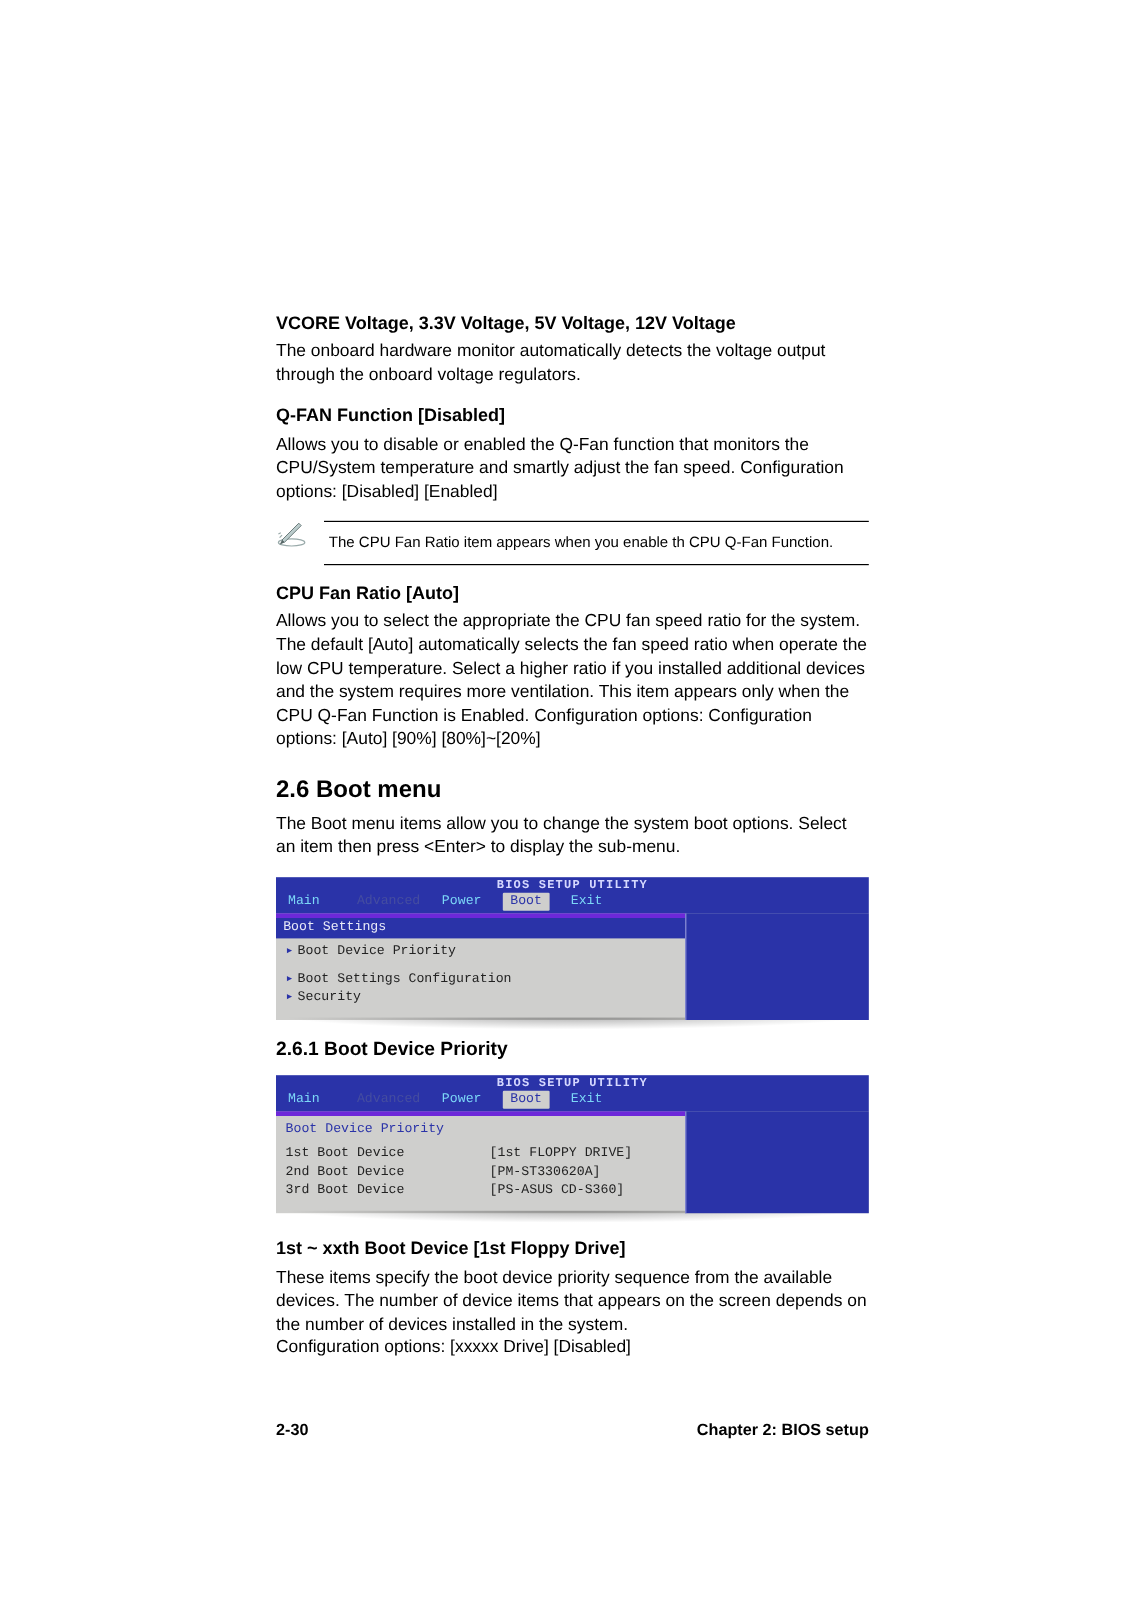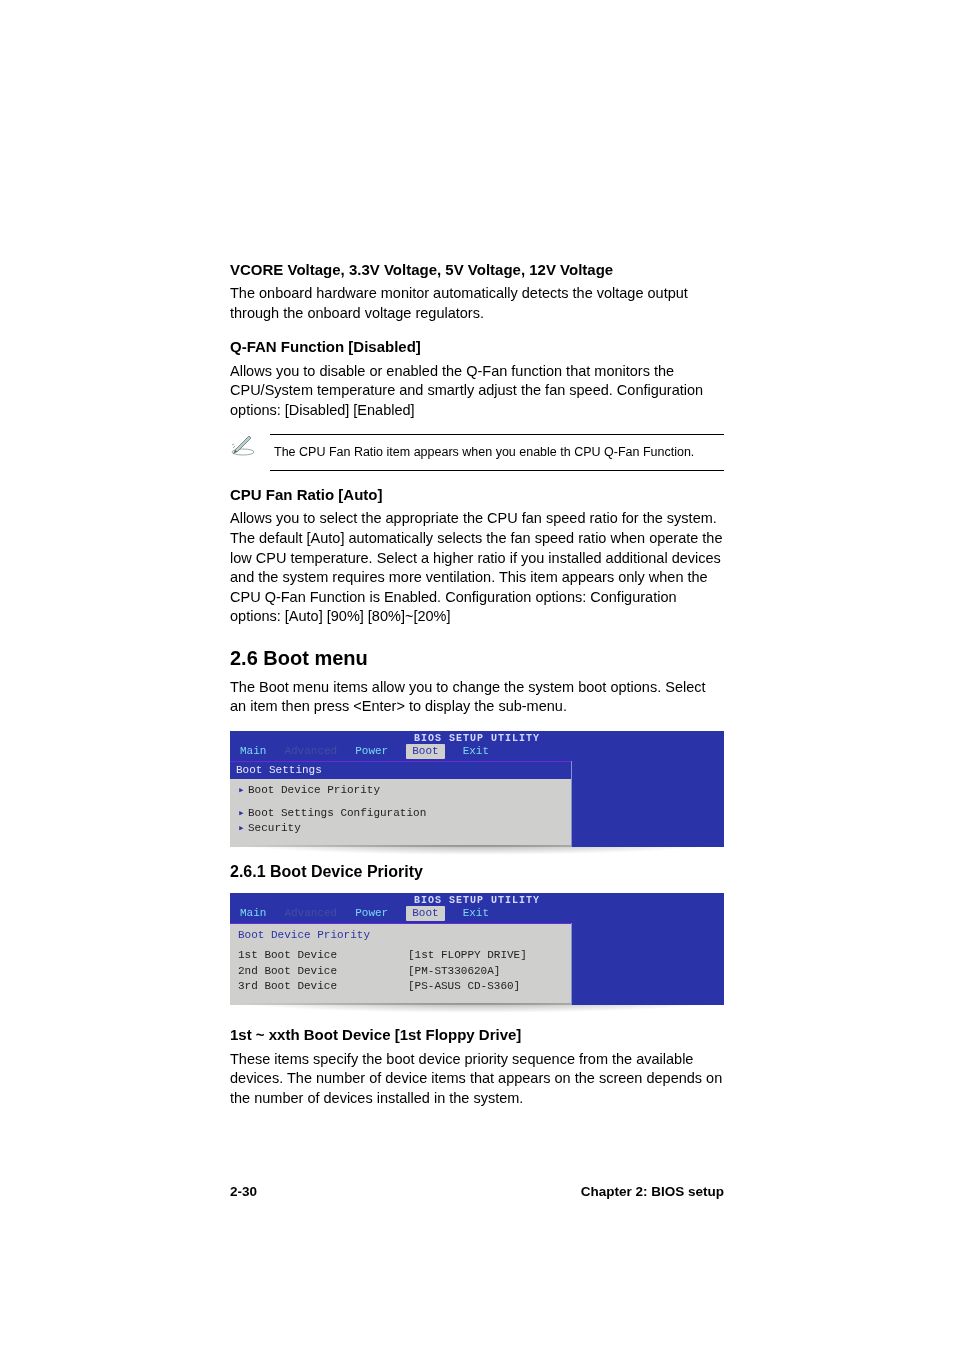--- a/index.html
+++ b/index.html
@@ -58,38 +58,38 @@
     color: #d5d8ff;
   }
   .bios-tabs {
     display: flex;
     gap: 18px;
     padding: 0 10px 2px 10px;
     width: 100%;
     font-family: Liberation Mono, monospace;
   }
   .bios-tab { color: #7cd7f7; }
-  .bios-tab.inactive { color: #454da0; }
+  .bios-tab.inactive { color: #454da0; margin-left: 13px; }
   .bios-tab.sel {
     background: #cfcfcd;
     color: #2a33a8;
     padding: 0 6px;
     border-radius: 1px;
   }
   .bios-body {
     display: flex;
     background: #cfcfcd;
     font-family: "Courier New", monospace;
     font-size: 11px;
     color: #222;
   }
   .bios-left {
     flex: 0 0 69%;
     padding: 4px 8px 10px 8px;
-    border-top: 1px solid #6d28d9;
+    border-top: 4px solid #6d28d9;
   }
   .bios-right {
     flex: 1;
     background: #2a33a8;
     min-height: 60px;
     border-left: 1px solid #8a8fd6;
   }
   .bios-heading {
     background: #2a33a8;
     color: #e9eaf8;
@@ -213,18 +213,19 @@
           <span class="bios-val">[PS-ASUS CD-S360]</span>
         </div>
       </div>
       <div class="bios-right"></div>
     </div>
     <div class="bios-shadow"></div>
   </div>
 
   <h3 class="section" style="margin-top:12px">1st ~ xxth Boot Device [1st Floppy Drive]</h3>
   <p>These items specify the boot device priority sequence from the available devices. The number of device items that appears on the screen depends on the number of devices installed in the system.</p>
+  <p>Configuration options: [xxxxx Drive] [Disabled]</p>
 
   <div class="footer">
     <span>2-30</span>
     <span>Chapter 2: BIOS setup</span>
   </div>
 </div>
 
 </body></html>

